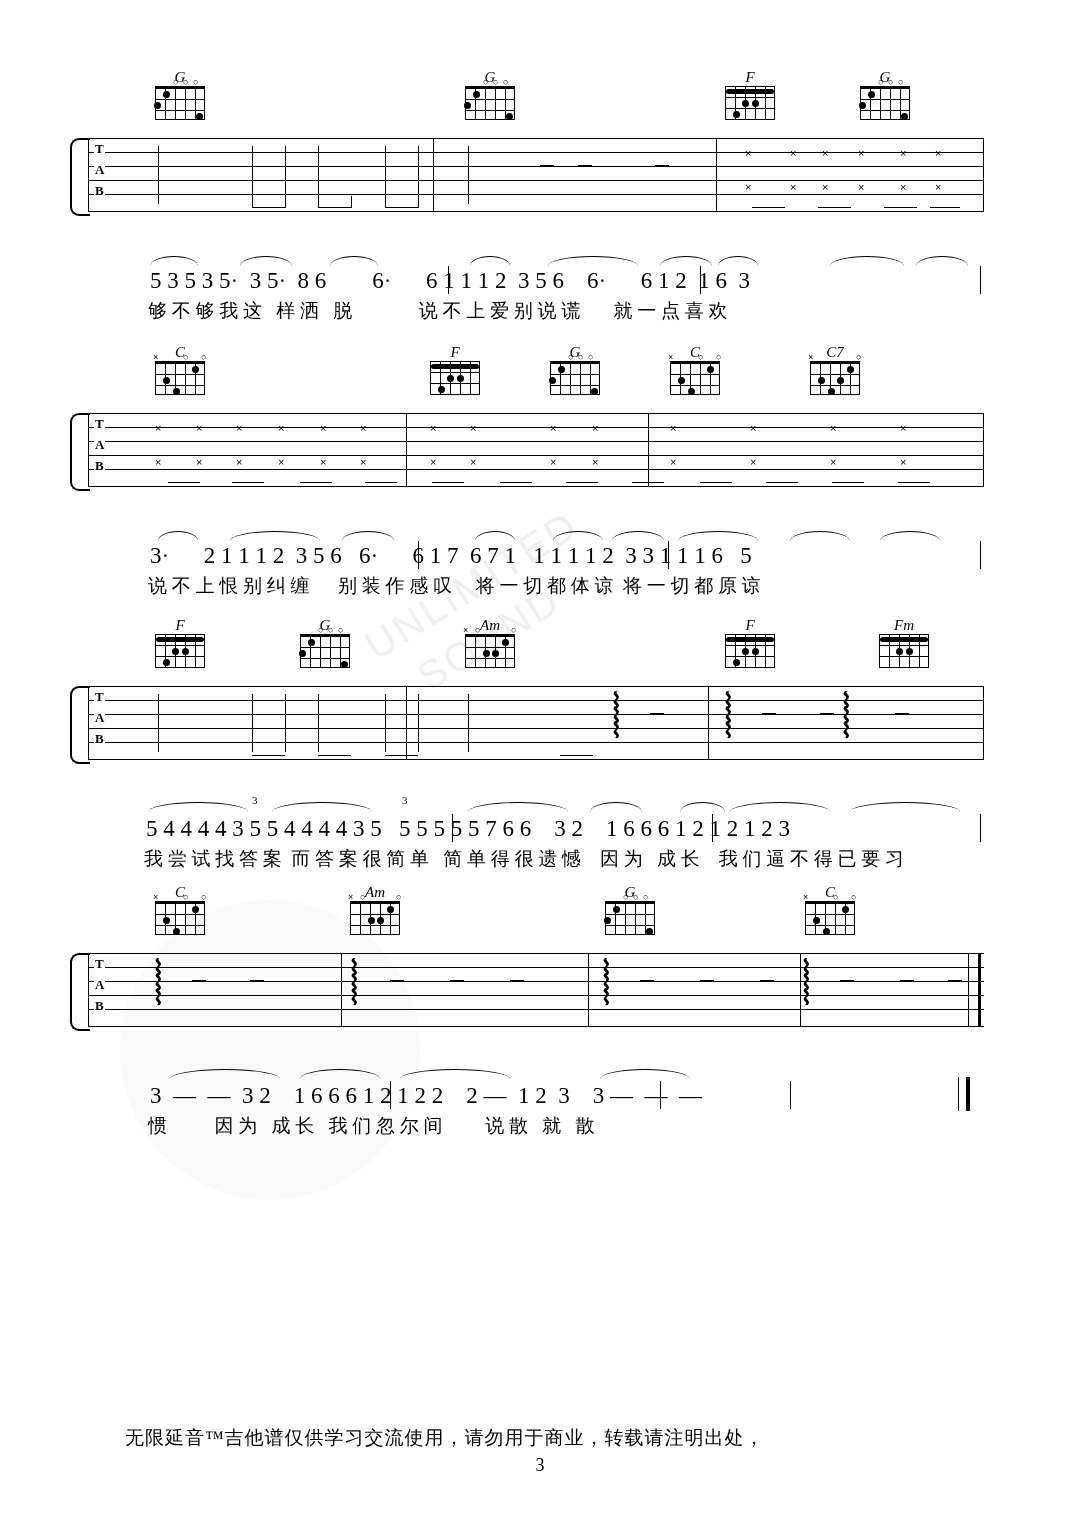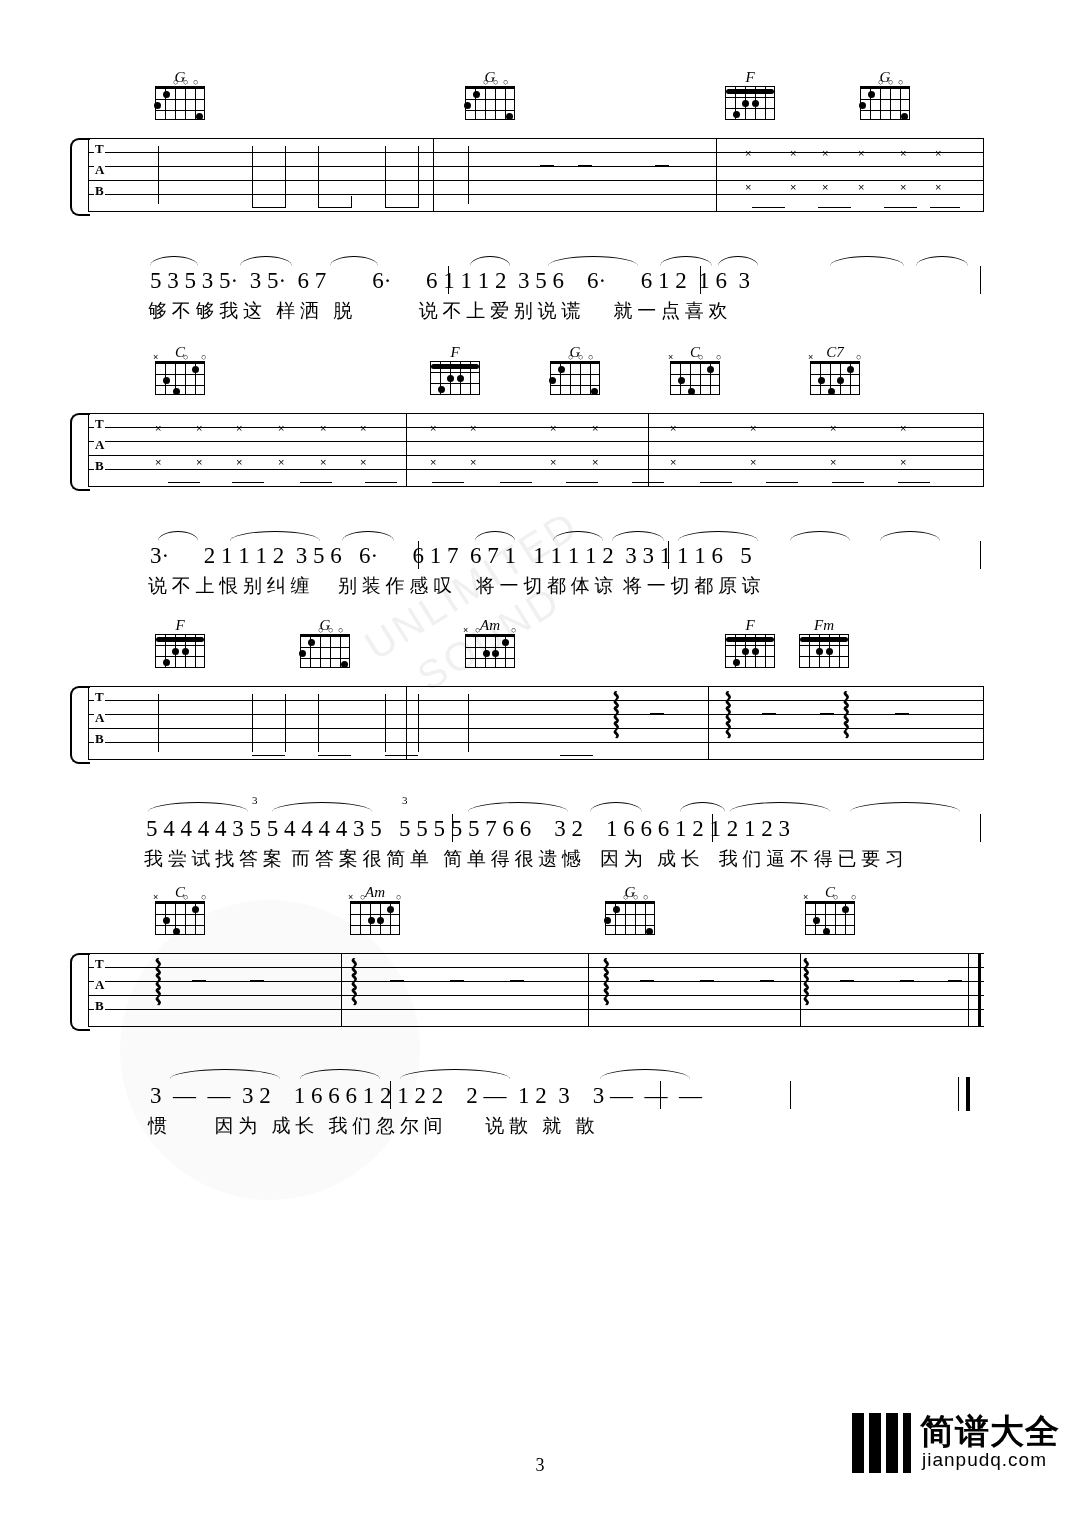--- a/index.html
+++ b/index.html
@@ -197,21 +197,21 @@
       <div class="slur" style="left:240px;top:186px;width:52px;"></div>
       <div class="slur" style="left:330px;top:186px;width:48px;"></div>
       <div class="slur" style="left:470px;top:186px;width:40px;"></div>
       <div class="slur" style="left:548px;top:186px;width:90px;"></div>
       <div class="slur" style="left:660px;top:186px;width:52px;"></div>
       <div class="slur" style="left:718px;top:186px;width:40px;"></div>
       <div class="slur" style="left:830px;top:186px;width:74px;"></div>
       <div class="slur" style="left:916px;top:186px;width:52px;"></div>
     </div>
 
-    <div class="numrow" style="left:150px;top:198px;">5 3 5 3 5·  3 5·  6 7        6·      6 1 1 1 2  3 5 6    6·      6 1 2  1 6  3</div>
+    <div class="numrow" style="left:150px;top:198px;">5 3 5 3 5·  3 5·  8 6        6·      6 1 1 1 2  3 5 6    6·      6 1 2  1 6  3</div>
     <div class="lyrow" style="left:148px;top:228px;">够 不 够 我 这   样 洒   脱              说 不 上 爱 别 说 谎       就 一 点 喜 欢</div>
     <div class="sep" style="left:448px;top:196px;height:28px;"></div>
     <div class="sep" style="left:700px;top:196px;height:28px;"></div>
     <div class="sep" style="left:980px;top:196px;height:28px;"></div>
   </div>
 
   <div class="system" style="top:345px;">
 
     <div class="chord" style="left:152px;top:0px;">
       <div class="nm">C</div>
@@ -441,21 +441,21 @@
           <div class="v" style="left:39px"></div>
         <div class="h" style="top:10px"></div>
           <div class="h" style="top:21px"></div>
         <div class="bar" style="left:0px;top:2px;width:48px;"></div>
         <div class="dot" style="left:16px;top:13px"></div>
           <div class="dot" style="left:26px;top:13px"></div>
           <div class="dot" style="left:7px;top:24px"></div>
       </div>
     </div>
 
-    <div class="chord" style="left:796px;top:0px;">
+    <div class="chord" style="left:876px;top:0px;">
       <div class="nm">Fm</div>
       <div class="grid barre">
         <div class="v" style="left:9px"></div>
           <div class="v" style="left:19px"></div>
           <div class="v" style="left:29px"></div>
           <div class="v" style="left:39px"></div>
         <div class="h" style="top:10px"></div>
           <div class="h" style="top:21px"></div>
         <div class="bar" style="left:0px;top:2px;width:48px;"></div>
         <div class="dot" style="left:16px;top:13px"></div>
@@ -637,26 +637,17 @@
     <div class="numrow" style="left:150px;top:198px;">3  —  —  3 2    1 6 6 6 1 2 1 2 2    2 —  1 2  3    3 —  —  —</div>
     <div class="lyrow" style="left:148px;top:228px;">惯          因 为   成 长   我 们 忽 尔 间         说 散   就   散</div>
     <div class="sep" style="left:390px;top:196px;height:28px;"></div>
     <div class="sep" style="left:660px;top:196px;height:28px;"></div>
     <div class="sep" style="left:790px;top:196px;height:28px;"></div>
     <div class="sep" style="left:958px;top:192px;height:34px;"></div>
     <div class="sep" style="left:966px;top:192px;height:34px;border-left-width:4px;"></div>
   </div>
 
   <div class="footer">
+    <div class="fnote">无限延音™吉他谱仅供学习交流使用，请勿用于商业，转载请注明出处，</div>
     <div class="pageno">3</div>
-    <div class="logo">
-      <div class="keys">
-        <div class="k" style="left:0px;"></div>
-        <div class="k" style="left:17px;"></div>
-        <div class="k" style="left:34px;"></div>
-        <div class="k" style="left:51px;width:8px;"></div>
-      </div>
-      <div class="logotext">简谱大全</div>
-      <div class="logosub">jianpudq.com</div>
-    </div>
   </div>
 
 </div>
 
 </body></html>

